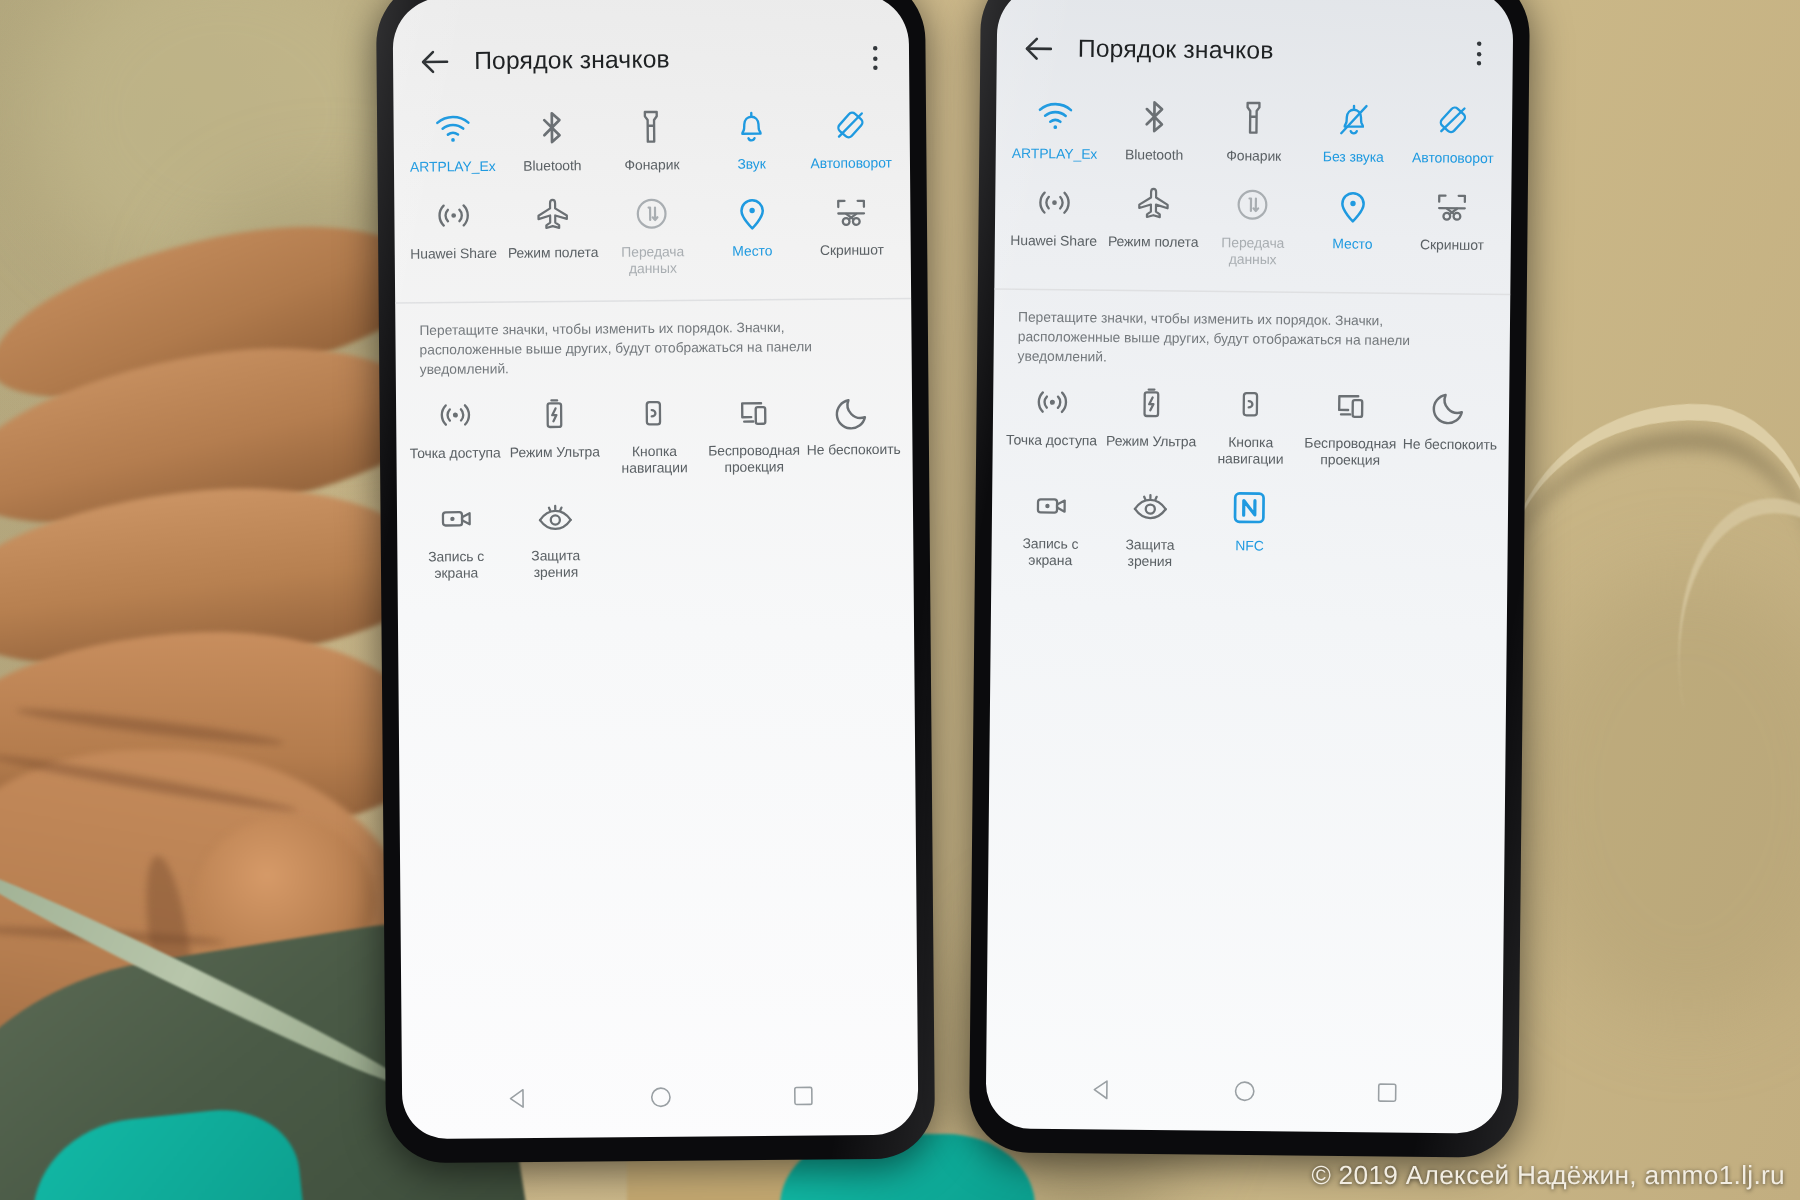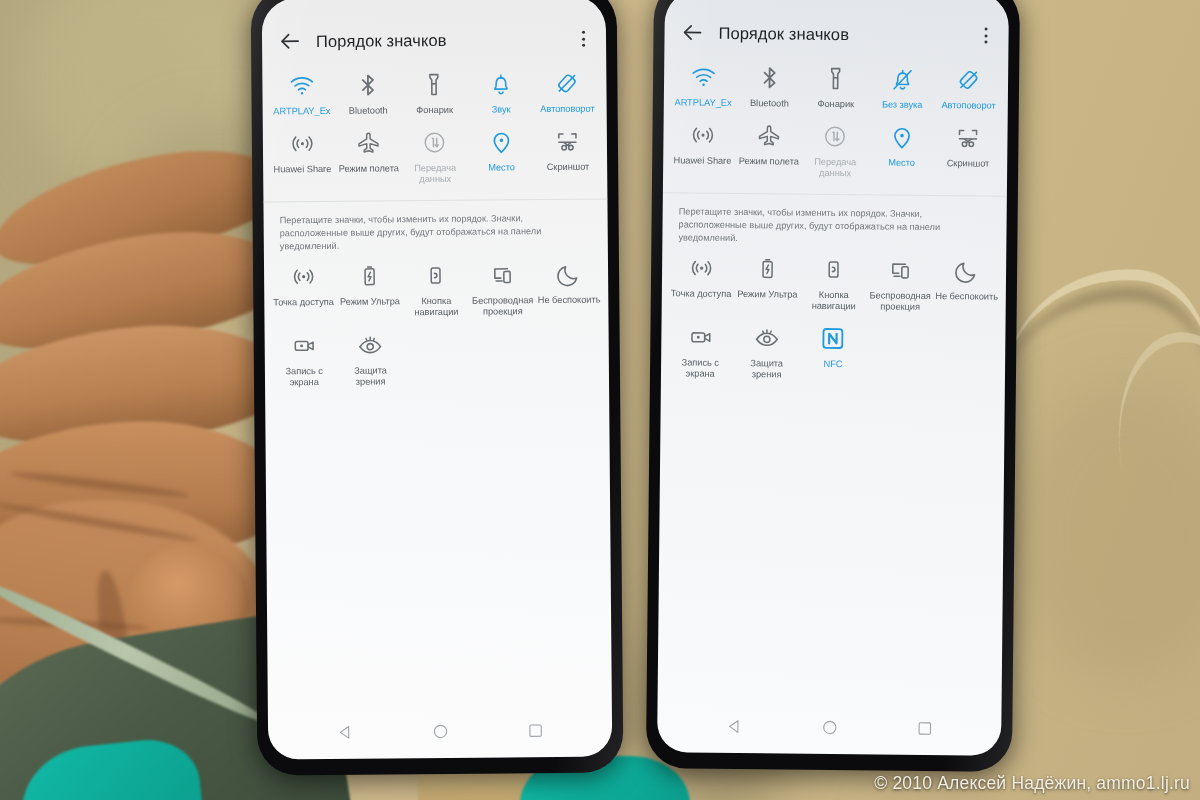--- a/index.html
+++ b/index.html
@@ -722,13 +722,13 @@
         </span>
         <span class="nb">
           <svg viewBox="0 0 24 24" fill="none" stroke="#9aa0a4" stroke-width="1.5" stroke-linejoin="round">
             <rect x="4" y="4" width="16" height="16" rx="1.6"></rect>
           </svg>
         </span>
       </div>
     </div>
 </div>
 
-<div id="watermark">© 2010 Алексей Надёжин, ammo1.lj.ru</div>
+<div id="watermark">© 2019 Алексей Надёжин, ammo1.lj.ru</div>
 
 </body></html>

